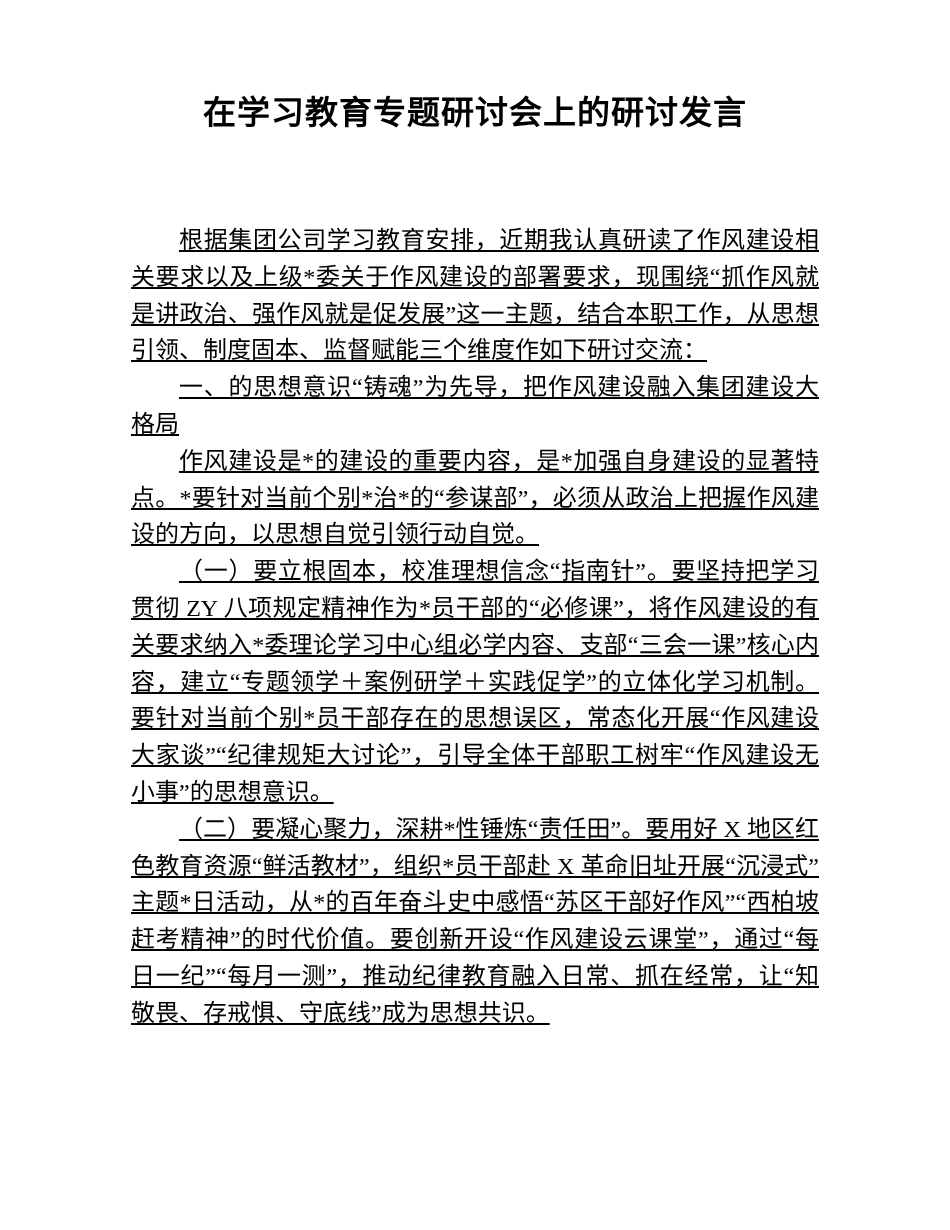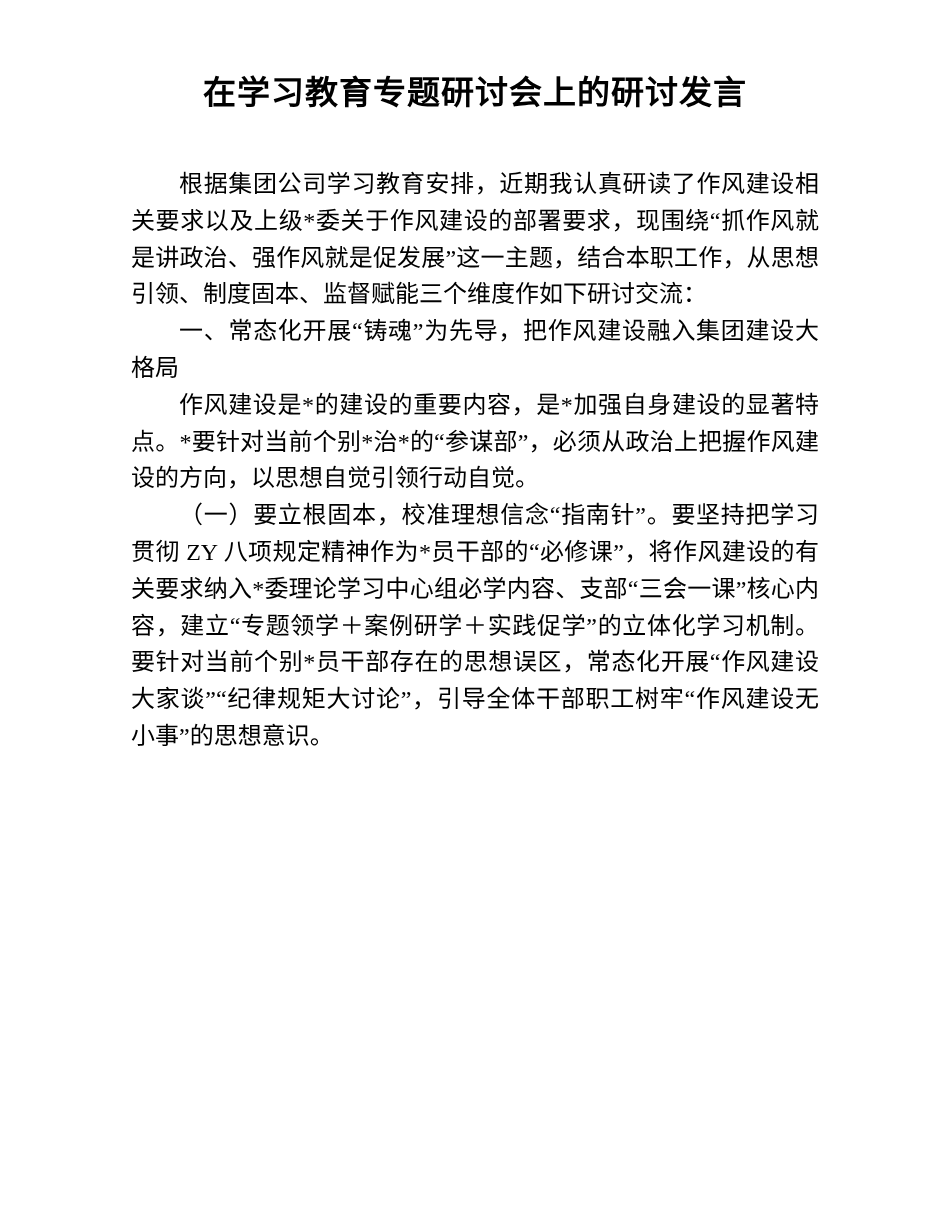--- a/index.html
+++ b/index.html
@@ -17,48 +17,50 @@
     color: #000000;
   }
   .content {
     position: absolute;
     left: 131px;
     top: 0;
     width: 688px;
   }
   .doc-title {
     margin: 0;
-    padding-top: 70px;
+    padding-top: 90px;
     font-size: 33px;
     line-height: 46px;
     font-weight: bold;
     text-align: center;
     letter-spacing: 1px;
     color: #000000;
   }
   .doc-body {
-    margin-top: 50px;
+    margin-top: 86px;
+    text-decoration: underline;
   }
   .doc-body p {
     margin: 0;
     font-size: 24px;
     line-height: 36.8px;
     text-align: justify;
     text-justify: inter-ideograph;
     text-indent: 2em;
     color: #000000;
     word-break: break-all;
   }
 </style>
 </head>
 <body>
 
 <div class="page">
   <div class="content">
     <h1 class="doc-title">在学习教育专题研讨会上的研讨发言</h1>
     <div class="doc-body">
       <p>根据集团公司学习教育安排，近期我认真研读了作风建设相关要求以及上级*委关于作风建设的部署要求，现围绕“抓作风就是讲政治、强作风就是促发展”这一主题，结合本职工作，从思想引领、制度固本、监督赋能三个维度作如下研讨交流：</p>
-      <p>一、常态化开展“铸魂”为先导，把作风建设融入集团建设大格局</p>
+      <p>一、的思想意识“铸魂”为先导，把作风建设融入集团建设大格局</p>
       <p>作风建设是*的建设的重要内容，是*加强自身建设的显著特点。*要针对当前个别*治*的“参谋部”，必须从政治上把握作风建设的方向，以思想自觉引领行动自觉。</p>
       <p>（一）要立根固本，校准理想信念“指南针”。要坚持把学习贯彻 ZY 八项规定精神作为*员干部的“必修课”，将作风建设的有关要求纳入*委理论学习中心组必学内容、支部“三会一课”核心内容，建立“专题领学＋案例研学＋实践促学”的立体化学习机制。要针对当前个别*员干部存在的思想误区，常态化开展“作风建设大家谈”“纪律规矩大讨论”，引导全体干部职工树牢“作风建设无小事”的思想意识。</p>
+      <p>（二）要凝心聚力，深耕*性锤炼“责任田”。要用好 X 地区红色教育资源“鲜活教材”，组织*员干部赴 X 革命旧址开展“沉浸式”主题*日活动，从*的百年奋斗史中感悟“苏区干部好作风”“西柏坡赶考精神”的时代价值。要创新开设“作风建设云课堂”，通过“每日一纪”“每月一测”，推动纪律教育融入日常、抓在经常，让“知敬畏、存戒惧、守底线”成为思想共识。</p>
     </div>
   </div>
 </div>
 
 </body></html>

